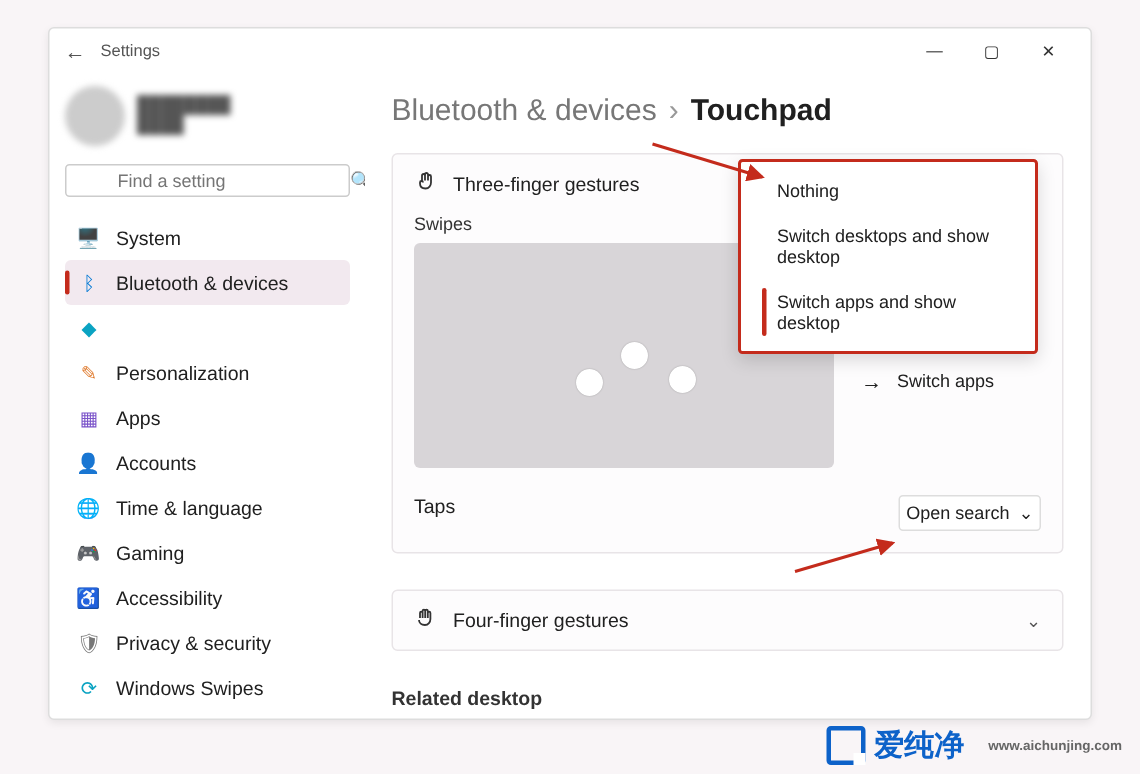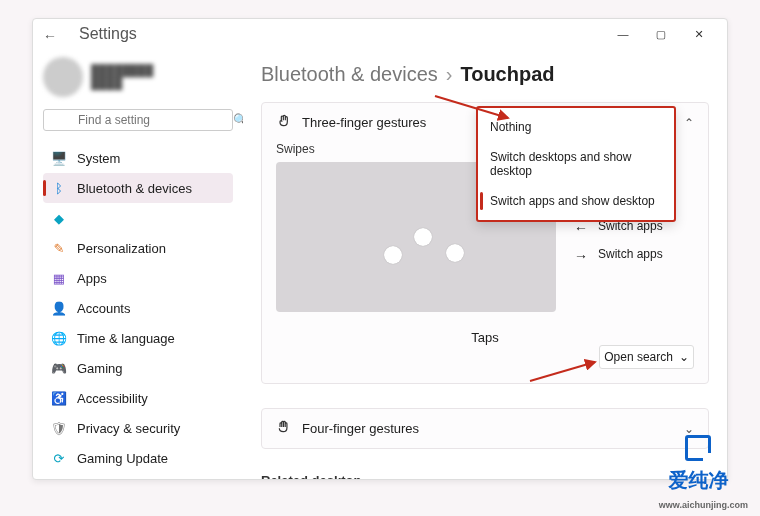--- a/index.html
+++ b/index.html
@@ -1,21 +1,21 @@
 <!DOCTYPE html>
 <html><head>
 <meta charset="utf-8">
 <style>
   * { box-sizing: border-box; margin: 0; padding: 0; }
   body { font-family: "Segoe UI", Arial, sans-serif; font-size: 13px; color: #202020; background:#f9f5f7; width:760px; height:516px; overflow:hidden; position:relative; }
   .window { position:absolute; left:32px; top:18px; width:696px; height:462px; background:#fff; border:1px solid #ddd; border-radius:4px; box-shadow:0 2px 6px rgba(0,0,0,0.08); overflow:hidden; }
   .titlebar { height:30px; display:flex; align-items:center; padding:0 10px; }
   .titlebar-left { display:flex; align-items:center; gap:10px; }
   .back-arrow { font-size:14px; color:#555; cursor:pointer; }
-  .title-text { font-size:16px; color:#555;margin-left:12px; }
+  .title-text { font-size:11px; color:#555; }
   .win-controls { margin-left:auto; display:flex; gap:2px; }
   .win-btn { width:36px; height:26px; display:flex; align-items:center; justify-content:center; font-size:11px; color:#333; cursor:pointer; }
   .content { display:flex; height:calc(100% - 30px); }
   .sidebar { width:210px; padding:8px 10px 10px 10px; overflow-y:auto; }
   .user-block { display:flex; align-items:center; gap:8px; margin-bottom:12px; }
   .avatar { width:40px; height:40px; background:#ccc; border-radius:50%; filter:blur(2px); }
   .user-text { filter:blur(2px); font-size:11px; color:#555; line-height:1.2; width:120px; }
   .search-wrap { display:flex; align-items:center; border:1px solid #ccc; border-radius:3px; padding:3px 6px; margin-bottom:12px; background:#fff; }
   .search-wrap input { border:none; outline:none; flex:1; font-size:12px; background:transparent;margin-left:28px; }
   .search-ic { font-size:12px; color:#555; }
@@ -31,31 +31,31 @@
   .card { border:1px solid #e8e4e7; border-radius:4px; background:#fdfcfd; margin-bottom:24px; }
   .card-header { display:flex; align-items:center; padding:10px 14px; gap:10px; }
   .chev { margin-left:auto; font-size:12px; color:#555; }
   .section-label { font-size:12px; color:#333; padding:0 14px 6px 14px; }
   .preview-row { display:flex; gap:18px; padding:0 14px 12px 14px; align-items:flex-start; }
   .touchpad-preview { width:280px; height:150px; background:#d8d5d8; border-radius:4px; position:relative; }
   .dot { width:18px; height:18px; background:#fff; border-radius:50%; position:absolute; box-shadow:0 0 1px rgba(0,0,0,0.3); }
   .swipe-list { flex:1; display:flex; flex-direction:column; gap:12px; padding-top:28px; }
   .swipe-item { display:flex; align-items:center; gap:10px; font-size:12px; }
   .swipe-arrow { width:14px; text-align:center; font-size:14px; }
-  .taps-row { display:flex; align-items:center; padding:6px 14px 14px 14px;flex-direction:column; }
+  .taps-row { display:flex; align-items:flex-start; padding:6px 14px 14px 14px; }
   .taps-select { margin-left:auto; border:1px solid #ddd; border-radius:3px; padding:4px 4px; font-size:12px; display:flex; align-items:center; gap:6px; background:#fff; cursor:pointer; }
   .related { font-size:13px; font-weight:600; color:#333; margin-top:6px; }
   
-  .dropdown { position:absolute; left:476px; top:106px; width:200px; background:#fff; border:2px solid #c42b1c; border-radius:3px; box-shadow:0 4px 12px rgba(0,0,0,0.15); z-index:50; padding:4px 0; }
+  .dropdown { position:absolute; left:492px; top:106px; width:200px; background:#fff; border:2px solid #c42b1c; border-radius:3px; box-shadow:0 4px 12px rgba(0,0,0,0.15); z-index:50; padding:4px 12px; }
   .dropdown-item { padding:8px 12px; font-size:12px; cursor:pointer; position:relative; }
   .dropdown-item.selected::before { content:""; position:absolute; left:2px; top:6px; bottom:6px; width:3px; background:#c42b1c; border-radius:2px; }
   
   .anno-arrow { position:absolute; z-index:60; pointer-events:none; }
   
-  .wm { position:absolute; right:12px; bottom:6px; font-size:20px; color:#0d62c9; font-weight:600; display:flex; align-items:center; gap:6px; z-index:100;flex-direction:column; }
+  .wm { position:absolute; right:12px; bottom:6px; font-size:20px; color:#0d62c9; font-weight:600; display:flex; align-items:center; gap:6px; z-index:100; }
   .wm-ic { width:26px; height:26px; border:3px solid #0d62c9; border-radius:3px; position:relative; }
   .wm-ic::after { content:""; position:absolute; right:-3px; bottom:-3px; width:8px; height:8px; background:#fff; }
   .wm-dom { font-size:9px; color:#666; margin-left:10px; }
 </style>
 </head>
 <body>
 
 <div class="window">
   <div class="titlebar">
     <div class="titlebar-left">
@@ -114,21 +114,21 @@
           <li>
             <span class="nav-ic" style="color:#0078d4">♿</span>
             <span>Accessibility</span>
           </li>
           <li>
             <span class="nav-ic" style="color:#777">🛡</span>
             <span>Privacy &amp; security</span>
           </li>
           <li>
             <span class="nav-ic" style="color:#0aa3c2">⟳</span>
-            <span>Gaming Update</span>
+            <span>Windows Swipes</span>
           </li>
         </ul>
     </aside>
 
     <main class="main">
       <div class="breadcrumb">
         <span class="bc-parent">Bluetooth &amp; devices</span>
         <span class="bc-sep">›</span>
         <span>Touchpad</span>
       </div>

